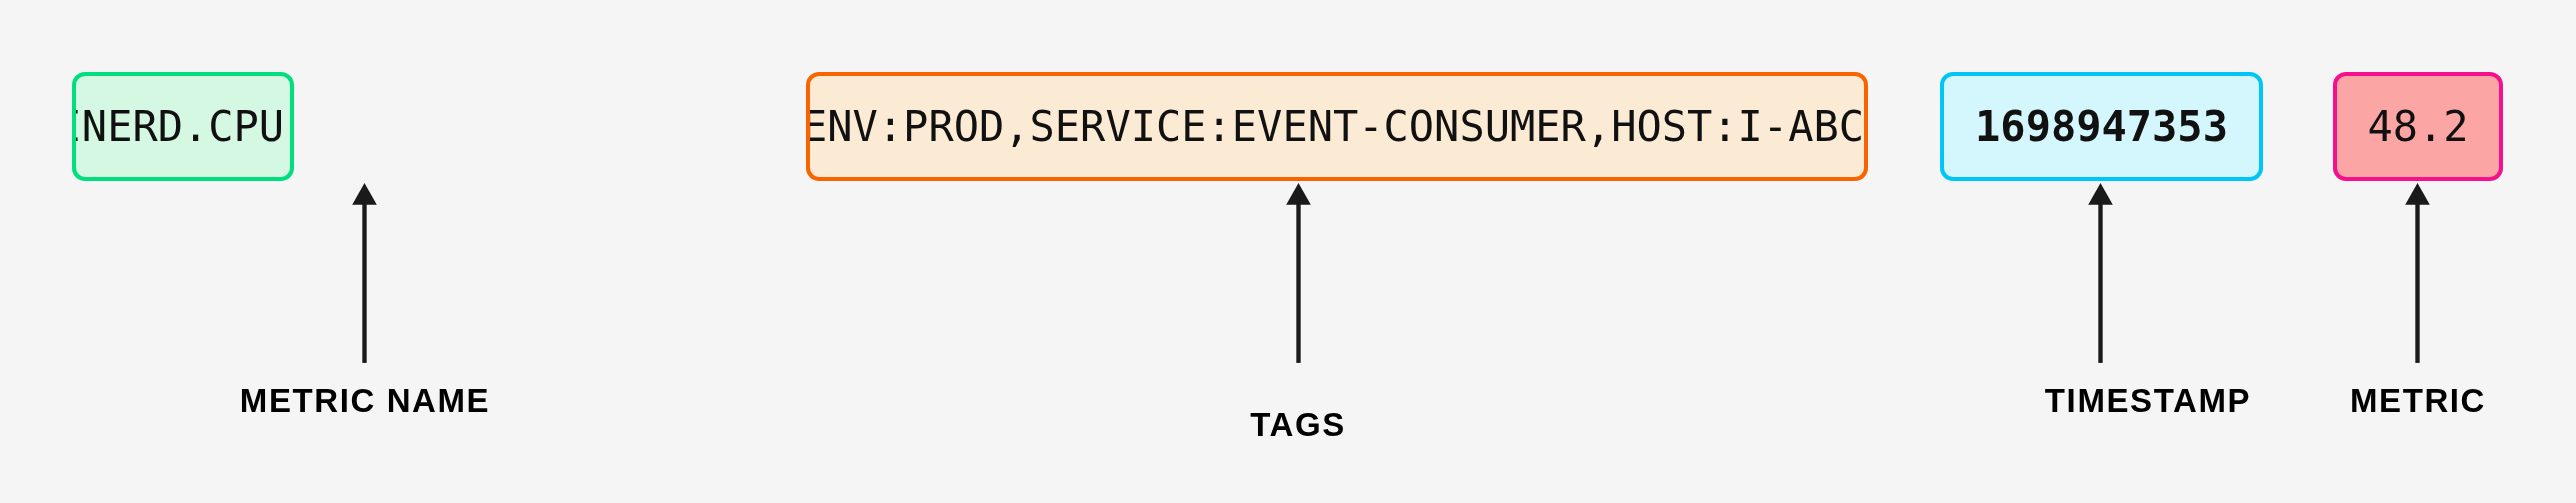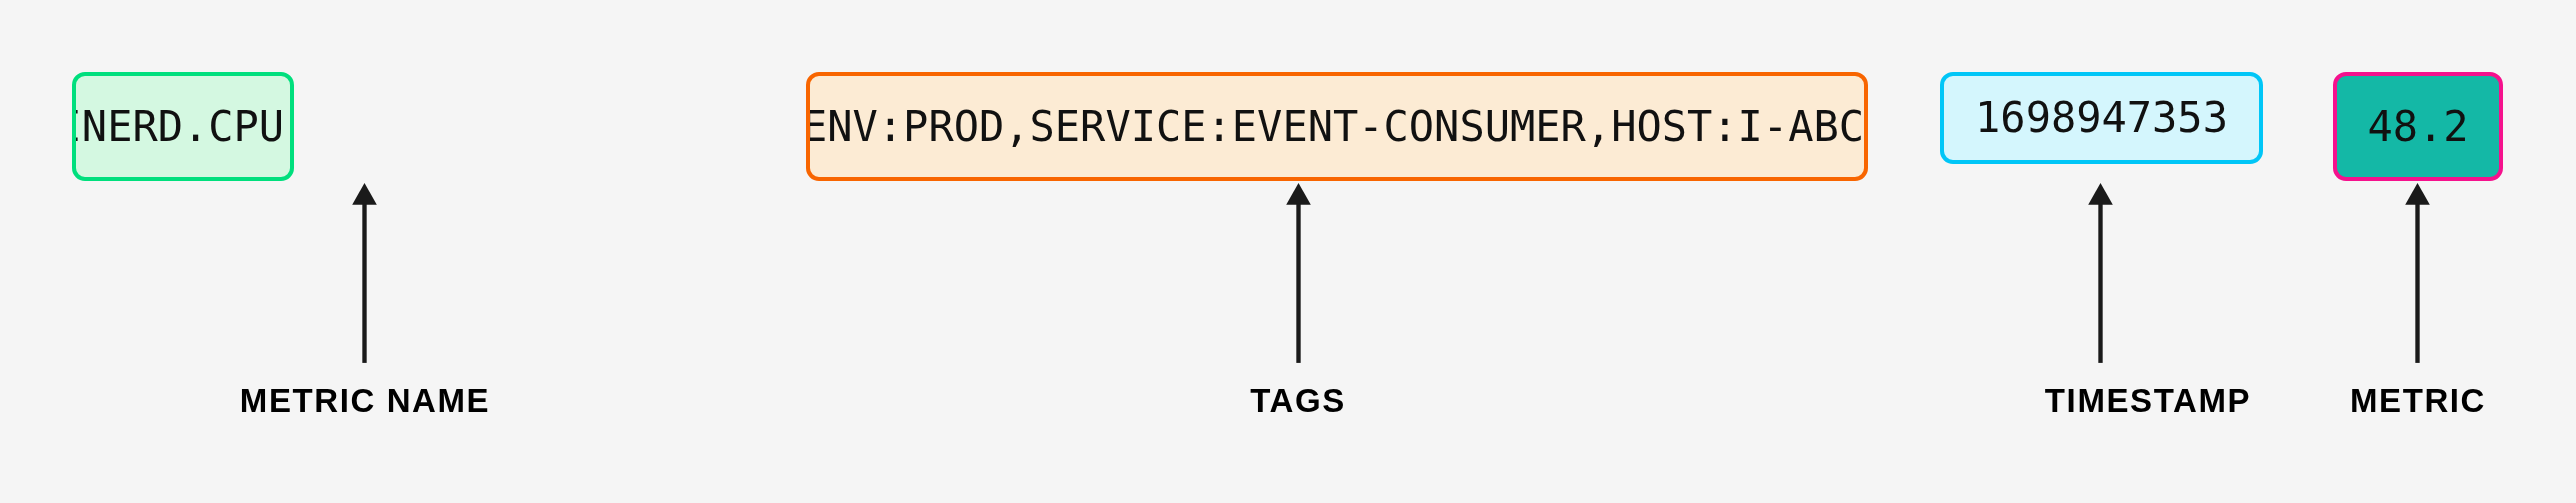--- a/index.html
+++ b/index.html
@@ -58,23 +58,24 @@
     height: 109px;
     border-color: #f86500;
     background: #fcebd4;
   }
   .box-tags .token-text { font-size: 42px; }
 
   .box-timestamp {
     left: 1940px;
     top: 72px;
     width: 323px;
-    height: 92px;
+    height: 109px;
     border-color: #00c6f7;
     background: #d4f6fd;
+    font-weight: bold;
   }
   .box-timestamp .token-text { font-size: 42px; }
 
   .box-value {
     left: 2333px;
     top: 72px;
     width: 170px;
     height: 109px;
     border-color: #f5118d;
     background: #fcd7ec;
@@ -101,21 +102,21 @@
     font-weight: bold;
     font-size: 33px;
     letter-spacing: 1.6px;
     color: #000000;
     white-space: nowrap;
     text-align: center;
     transform: translateX(-50%);
     top: 382px;
   }
   .cap-metric    { left: 365px; }
-  .cap-tags      { left: 1298px; }
+  .cap-tags      { left: 1298px; margin-top: 24px; }
   .cap-timestamp { left: 2100px; margin-left: 48px; }
   .cap-value     { left: 2418px; }
 </style>
 </head>
 <body style="background: rgb(245, 245, 245);">
 
 <div id="canvas" style="background: rgb(245, 245, 245);">
 
   <div class="token-box box-metric" style="border-color: rgb(0, 223, 125); background: rgb(212, 248, 225);">
     <span class="token-text">CONTAINERD.CPU.TOTAL</span>
@@ -143,21 +144,21 @@
     <span class="token-text">1698947353</span>
   </div>
   <div class="arrow arrow-timestamp">
     <svg width="29" height="184" viewBox="0 0 40 252" xmlns="http://www.w3.org/2000/svg">
       <polygon points="20,2 37,32 3,32" fill="#1a1a1a"></polygon>
       <rect x="17" y="30" width="6" height="220" fill="#1a1a1a"></rect>
     </svg>
   </div>
   <div class="caption cap-timestamp">TIMESTAMP</div>
 
-  <div class="token-box box-value" style="border-color: rgb(245, 17, 141); background: #14b8a6;">
+  <div class="token-box box-value" style="border-color: rgb(245, 17, 141); background: #fca5a5;">
     <span class="token-text">48.2</span>
   </div>
   <div class="arrow arrow-value">
     <svg width="29" height="184" viewBox="0 0 40 252" xmlns="http://www.w3.org/2000/svg">
       <polygon points="20,2 37,32 3,32" fill="#1a1a1a"></polygon>
       <rect x="17" y="30" width="6" height="220" fill="#1a1a1a"></rect>
     </svg>
   </div>
   <div class="caption cap-value">METRIC</div>
 

